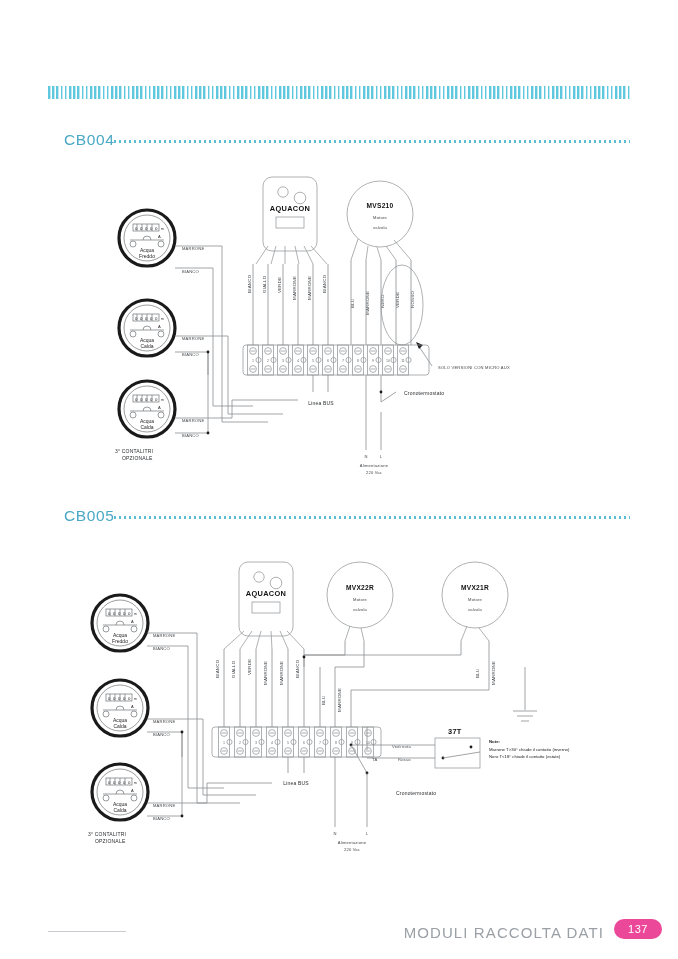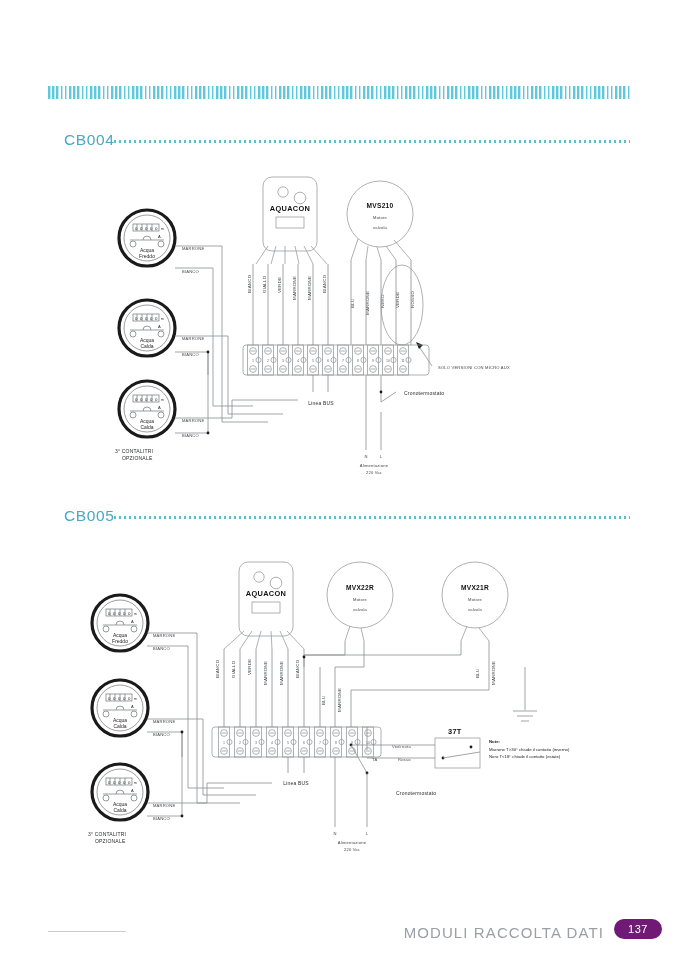--- a/index.html
+++ b/index.html
@@ -33,21 +33,21 @@
   }
 
   
   .footer-rule{position:absolute;left:48px;top:931px;width:78px;height:1px;background:#c9ccd1;}
   .footer-label{
     position:absolute;right:74px;top:924px;font-size:15px;letter-spacing:1.1px;
     color:#9aa0a6;text-transform:uppercase;
   }
   .page-badge{
     position:absolute;right:16px;top:919px;width:48px;height:20px;border-radius:10px;
-    background:#701a75;color:#fff;font-size:11px;letter-spacing:.5px;
+    background:#ec4899;color:#fff;font-size:11px;letter-spacing:.5px;
     display:flex;align-items:center;justify-content:center;
   }
 
   
   .diagram{position:absolute;}
   .diagram svg{display:block;}
 
   
   .meter-ring{fill:#fff;stroke:#1a1a1a;stroke-width:3.2;}
   .meter-inner{fill:none;stroke:#6f7275;stroke-width:.7;}

